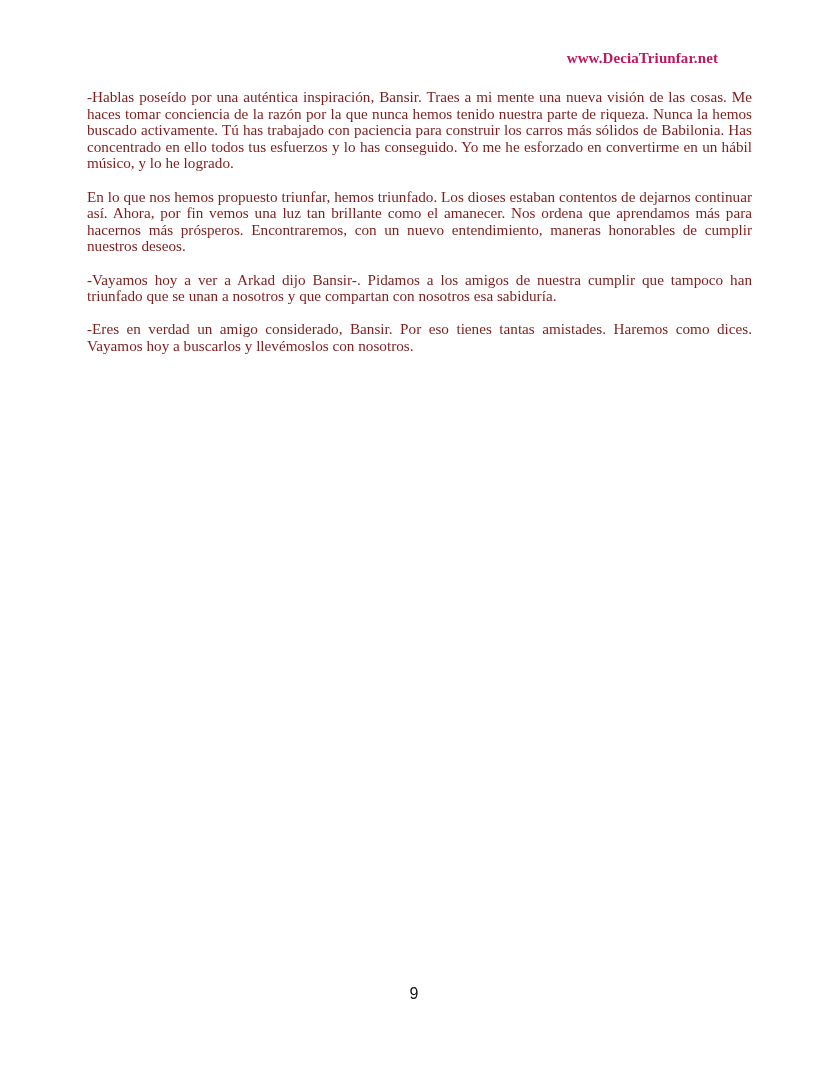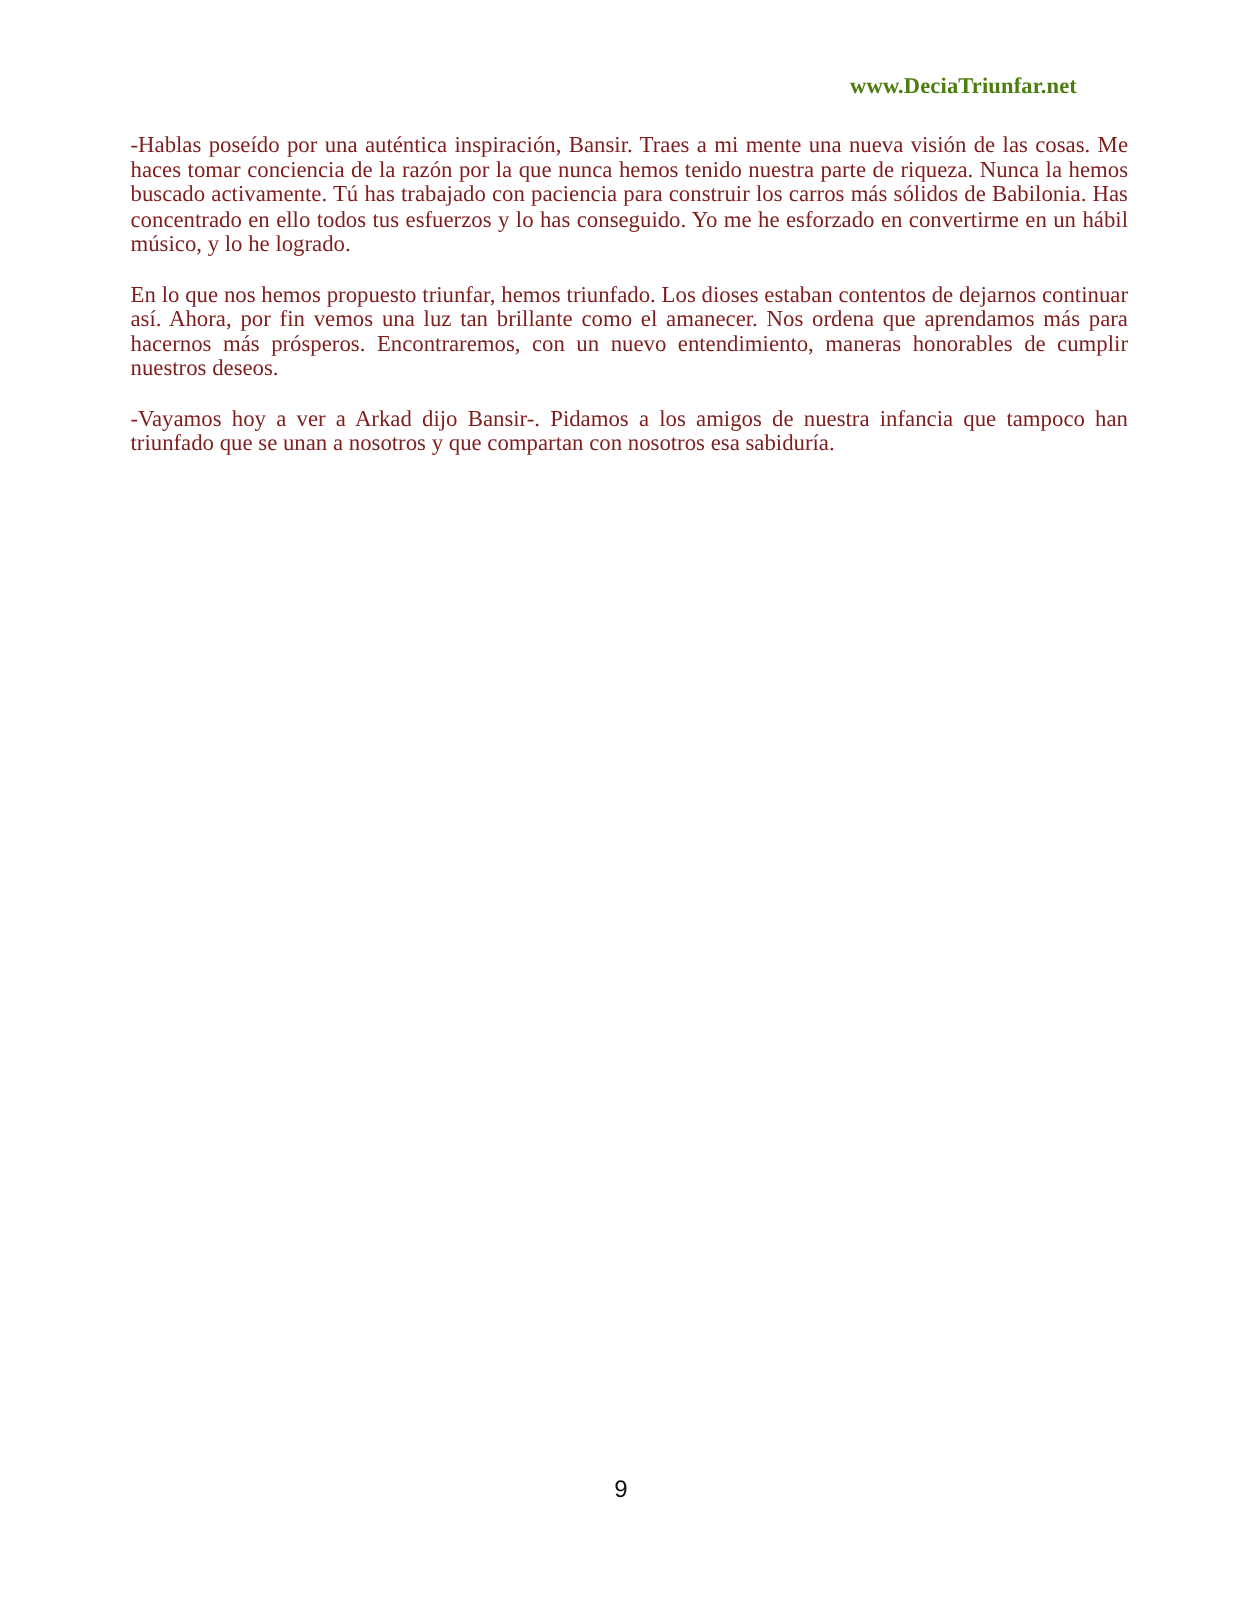--- a/index.html
+++ b/index.html
@@ -22,21 +22,21 @@
       background: #ffffff;
     }
     .header-url {
       position: absolute;
       top: 50px;
       right: 110px;
       font-family: "Liberation Serif", serif;
       font-weight: bold;
       font-size: 15px;
       letter-spacing: 0.1px;
-      color: #4d7c0f;
+      color: #be185d;
     }
     .body-text {
       position: absolute;
       left: 87px;
       top: 89px;
       width: 665px;
       font-family: "Liberation Serif", serif;
       font-size: 15.2px;
       line-height: 16.6px;
       text-align: justify;
@@ -58,17 +58,18 @@
   </style>
 </head>
 <body>
 
 <div class="page">
   <div class="header-url">www.DeciaTriunfar.net</div>
 
   <div class="body-text">
     <p>-Hablas poseído por una auténtica inspiración, Bansir. Traes a mi mente una nueva visión de las cosas. Me haces tomar conciencia de la razón por la que nunca hemos tenido nuestra parte de riqueza. Nunca la hemos buscado activamente. Tú has trabajado con paciencia para construir los carros más sólidos de Babilonia. Has concentrado en ello todos tus esfuerzos y lo has conseguido. Yo me he esforzado en convertirme en un hábil músico, y lo he logrado.</p>
     <p>En lo que nos hemos propuesto triunfar, hemos triunfado. Los dioses estaban contentos de dejarnos continuar así. Ahora, por fin vemos una luz tan brillante como el amanecer. Nos ordena que aprendamos más para hacernos más prósperos. Encontraremos, con un nuevo entendimiento, maneras honorables de cumplir nuestros deseos.</p>
-    <p>-Vayamos hoy a ver a Arkad dijo Bansir-. Pidamos a los amigos de nuestra infancia que tampoco han triunfado que se unan a nosotros y que compartan con nosotros esa sabiduría.</p>
+    <p>-Vayamos hoy a ver a Arkad dijo Bansir-. Pidamos a los amigos de nuestra cumplir que tampoco han triunfado que se unan a nosotros y que compartan con nosotros esa sabiduría.</p>
+    <p>-Eres en verdad un amigo considerado, Bansir. Por eso tienes tantas amistades. Haremos como dices. Vayamos hoy a buscarlos y llevémoslos con nosotros.</p>
   </div>
 
   <div class="page-number">9</div>
 </div>
 
 </body></html>

